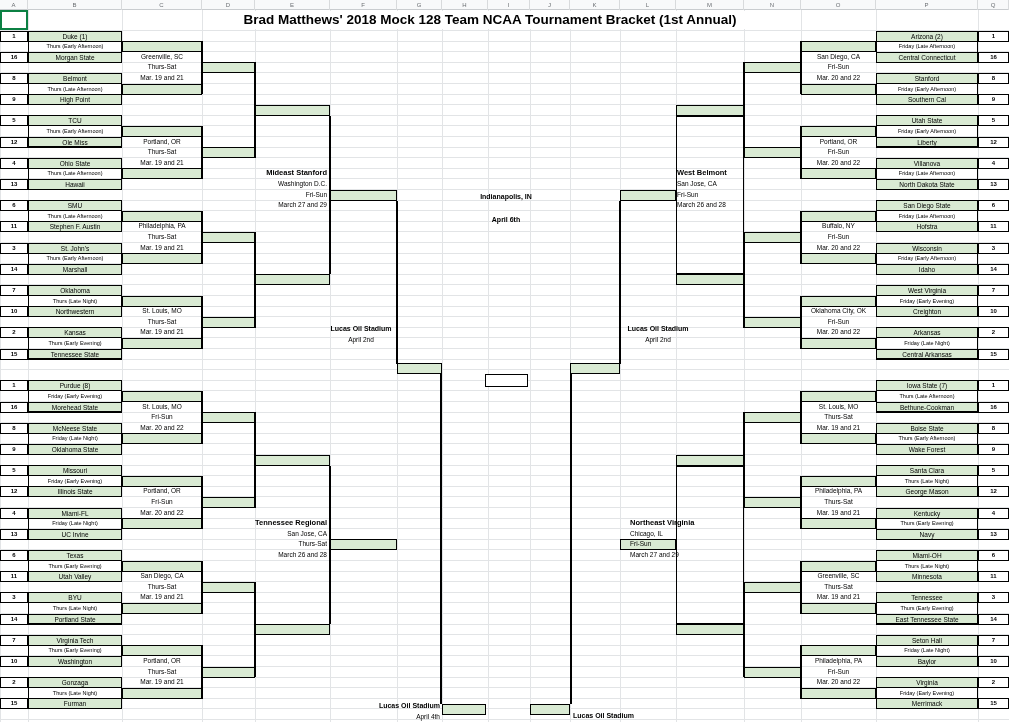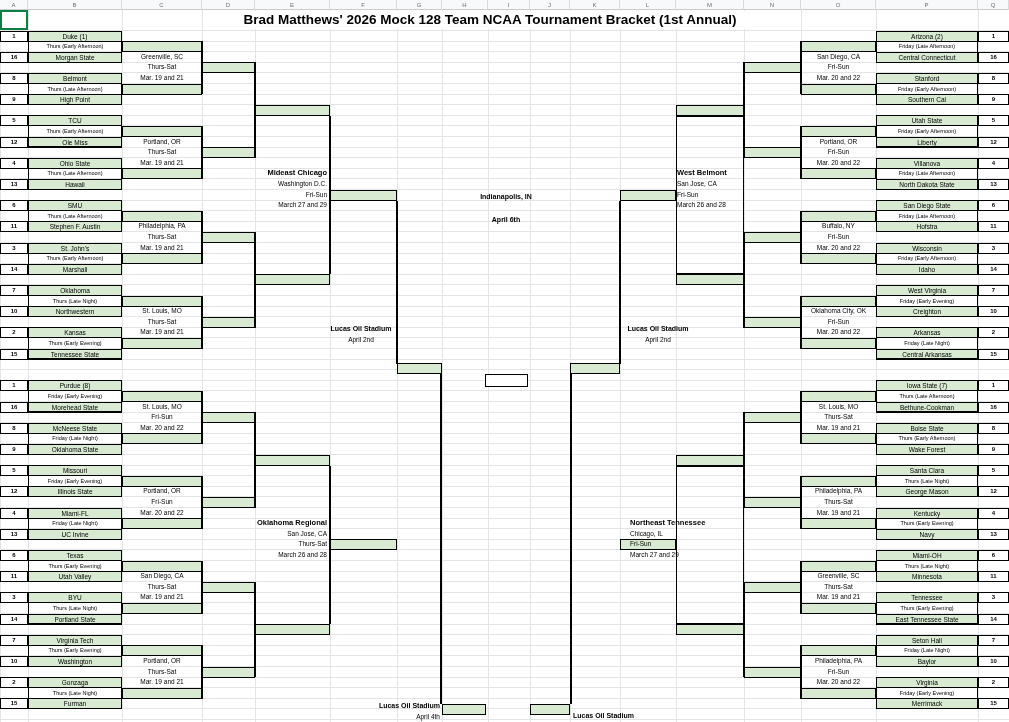--- a/index.html
+++ b/index.html
@@ -65,21 +65,21 @@
     <div class="abs hdr-letter" style="left: 442px; top: 0px; width: 46px; height: 10px; z-index: 7;">H</div>
     <div class="abs hdr-letter" style="left: 488px; top: 0px; width: 42px; height: 10px; z-index: 7;">I</div>
     <div class="abs hdr-letter" style="left: 530px; top: 0px; width: 40px; height: 10px; z-index: 7;">J</div>
     <div class="abs hdr-letter" style="left: 570px; top: 0px; width: 50px; height: 10px; z-index: 7;">K</div>
     <div class="abs hdr-letter" style="left: 620px; top: 0px; width: 56px; height: 10px; z-index: 7;">L</div>
     <div class="abs hdr-letter" style="left: 676px; top: 0px; width: 68px; height: 10px; z-index: 7;">M</div>
     <div class="abs hdr-letter" style="left: 744px; top: 0px; width: 57px; height: 10px; z-index: 7;">N</div>
     <div class="abs hdr-letter" style="left: 801px; top: 0px; width: 75px; height: 10px; z-index: 7;">O</div>
     <div class="abs hdr-letter" style="left: 876px; top: 0px; width: 102px; height: 10px; z-index: 7;">P</div>
     <div class="abs hdr-letter" style="left: 978px; top: 0px; width: 31px; height: 10px; z-index: 7;">Q</div>
-    <div class="abs cell title" style="left: 225px; top: 11px; width: 530px; height: 18px;">Brad Matthews' 2026 Mock 128 Team NCAA Tournament Bracket (1st Annual)</div>
+    <div class="abs cell title" style="left: 225px; top: 11px; width: 530px; height: 18px;">Brad Matthews' 2018 Mock 128 Team NCAA Tournament Bracket (1st Annual)</div>
     <div class="abs cell green bordered team" style="left: 28px; top: 30.5px; width: 94px; height: 11px;">Duke (1)</div>
     <div class="abs cell bordered seed" style="left: 0px; top: 30.5px; width: 28px; height: 11px;">1</div>
     <div class="abs cell green bordered team" style="left: 28px; top: 51.7px; width: 94px; height: 11px;">Morgan State</div>
     <div class="abs cell bordered seed" style="left: 0px; top: 51.7px; width: 28px; height: 11px;">16</div>
     <div class="abs cell time" style="left: 28px; top: 41.1px; width: 94px; height: 10px;">Thurs (Early Afternoon)</div>
     <div class="abs obox" style="left: 28px; top: 30.5px; width: 94px; height: 32.2px;"></div>
     <div class="abs cell green thick" style="left: 122px; top: 41.1px; width: 80px; height: 11px;"></div>
     <div class="abs cell green bordered team" style="left: 28px; top: 72.9px; width: 94px; height: 11px;">Belmont</div>
     <div class="abs cell bordered seed" style="left: 0px; top: 72.9px; width: 28px; height: 11px;">8</div>
     <div class="abs cell green bordered team" style="left: 28px; top: 94.1px; width: 94px; height: 11px;">High Point</div>
@@ -394,33 +394,33 @@
     <div class="abs cell site" style="left: 801px; top: 666.5px; width: 75px; height: 11px;">Fri-Sun</div>
     <div class="abs cell site" style="left: 801px; top: 677.1px; width: 75px; height: 11px;">Mar. 20 and 22</div>
     <div class="abs vline" style="left: 800px; top: 645.3px; width: 2px; height: 53.4px;"></div>
     <div class="abs cell green thick" style="left: 744px; top: 666.5px; width: 57px; height: 11px;"></div>
     <div class="abs vline" style="left: 743px; top: 412.1px; width: 2px; height: 95.8px;"></div>
     <div class="abs cell green thick" style="left: 676px; top: 454.5px; width: 68px; height: 11px;"></div>
     <div class="abs vline" style="left: 743px; top: 581.7px; width: 2px; height: 95.8px;"></div>
     <div class="abs cell green thick" style="left: 676px; top: 624.1px; width: 68px; height: 11px;"></div>
     <div class="abs obox" style="left: 676px; top: 465.5px; width: 68px; height: 158.6px;"></div>
     <div class="abs cell green thick" style="left: 620px; top: 539.3px; width: 56px; height: 11px;"></div>
-    <div class="abs cell rgn-name al-r" style="left: 217px; top: 168.3px; width: 110px; height: 11px;">Mideast Chicago</div>
+    <div class="abs cell rgn-name al-r" style="left: 217px; top: 168.3px; width: 110px; height: 11px;">Mideast Stanford</div>
     <div class="abs cell rgn-line al-r" style="left: 217px; top: 178.9px; width: 110px; height: 11px;">Washington D.C.</div>
     <div class="abs cell rgn-line al-r" style="left: 217px; top: 189.5px; width: 110px; height: 11px;">Fri-Sun</div>
     <div class="abs cell rgn-line al-r" style="left: 217px; top: 200.1px; width: 110px; height: 11px;">March 27 and 29</div>
-    <div class="abs cell rgn-name al-r" style="left: 217px; top: 518.1px; width: 110px; height: 11px;">Oklahoma Regional</div>
+    <div class="abs cell rgn-name al-r" style="left: 217px; top: 518.1px; width: 110px; height: 11px;">Tennessee Regional</div>
     <div class="abs cell rgn-line al-r" style="left: 217px; top: 528.7px; width: 110px; height: 11px;">San Jose, CA</div>
     <div class="abs cell rgn-line al-r" style="left: 217px; top: 539.3px; width: 110px; height: 11px;">Thurs-Sat</div>
     <div class="abs cell rgn-line al-r" style="left: 217px; top: 549.9px; width: 110px; height: 11px;">March 26 and 28</div>
     <div class="abs cell rgn-name al-l" style="left: 677px; top: 168.3px; width: 110px; height: 11px;">West Belmont</div>
     <div class="abs cell rgn-line al-l" style="left: 677px; top: 178.9px; width: 110px; height: 11px;">San Jose, CA</div>
     <div class="abs cell rgn-line al-l" style="left: 677px; top: 189.5px; width: 110px; height: 11px;">Fri-Sun</div>
     <div class="abs cell rgn-line al-l" style="left: 677px; top: 200.1px; width: 110px; height: 11px;">March 26 and 28</div>
-    <div class="abs cell rgn-name al-l" style="left: 630px; top: 518.1px; width: 120px; height: 11px;">Northeast Tennessee</div>
+    <div class="abs cell rgn-name al-l" style="left: 630px; top: 518.1px; width: 120px; height: 11px;">Northeast Virginia</div>
     <div class="abs cell rgn-line al-l" style="left: 630px; top: 528.7px; width: 120px; height: 11px;">Chicago, IL</div>
     <div class="abs cell rgn-line al-l" style="left: 630px; top: 539.3px; width: 120px; height: 11px;">Fri-Sun</div>
     <div class="abs cell rgn-line al-l" style="left: 630px; top: 549.9px; width: 120px; height: 11px;">March 27 and 29</div>
     <div class="abs vline" style="left: 396px; top: 200.5px; width: 2px; height: 163px;"></div>
     <div class="abs vline" style="left: 619px; top: 200.5px; width: 2px; height: 163px;"></div>
     <div class="abs cell green thick" style="left: 397px; top: 363px; width: 45px; height: 11px;"></div>
     <div class="abs cell green thick" style="left: 570px; top: 363px; width: 50px; height: 11px;"></div>
     <div class="abs vline" style="left: 440px; top: 374px; width: 2px; height: 330px;"></div>
     <div class="abs vline" style="left: 570px; top: 374px; width: 2px; height: 330px;"></div>
     <div class="abs champ" style="left: 485px; top: 374px; width: 43px; height: 12.5px;"></div>

